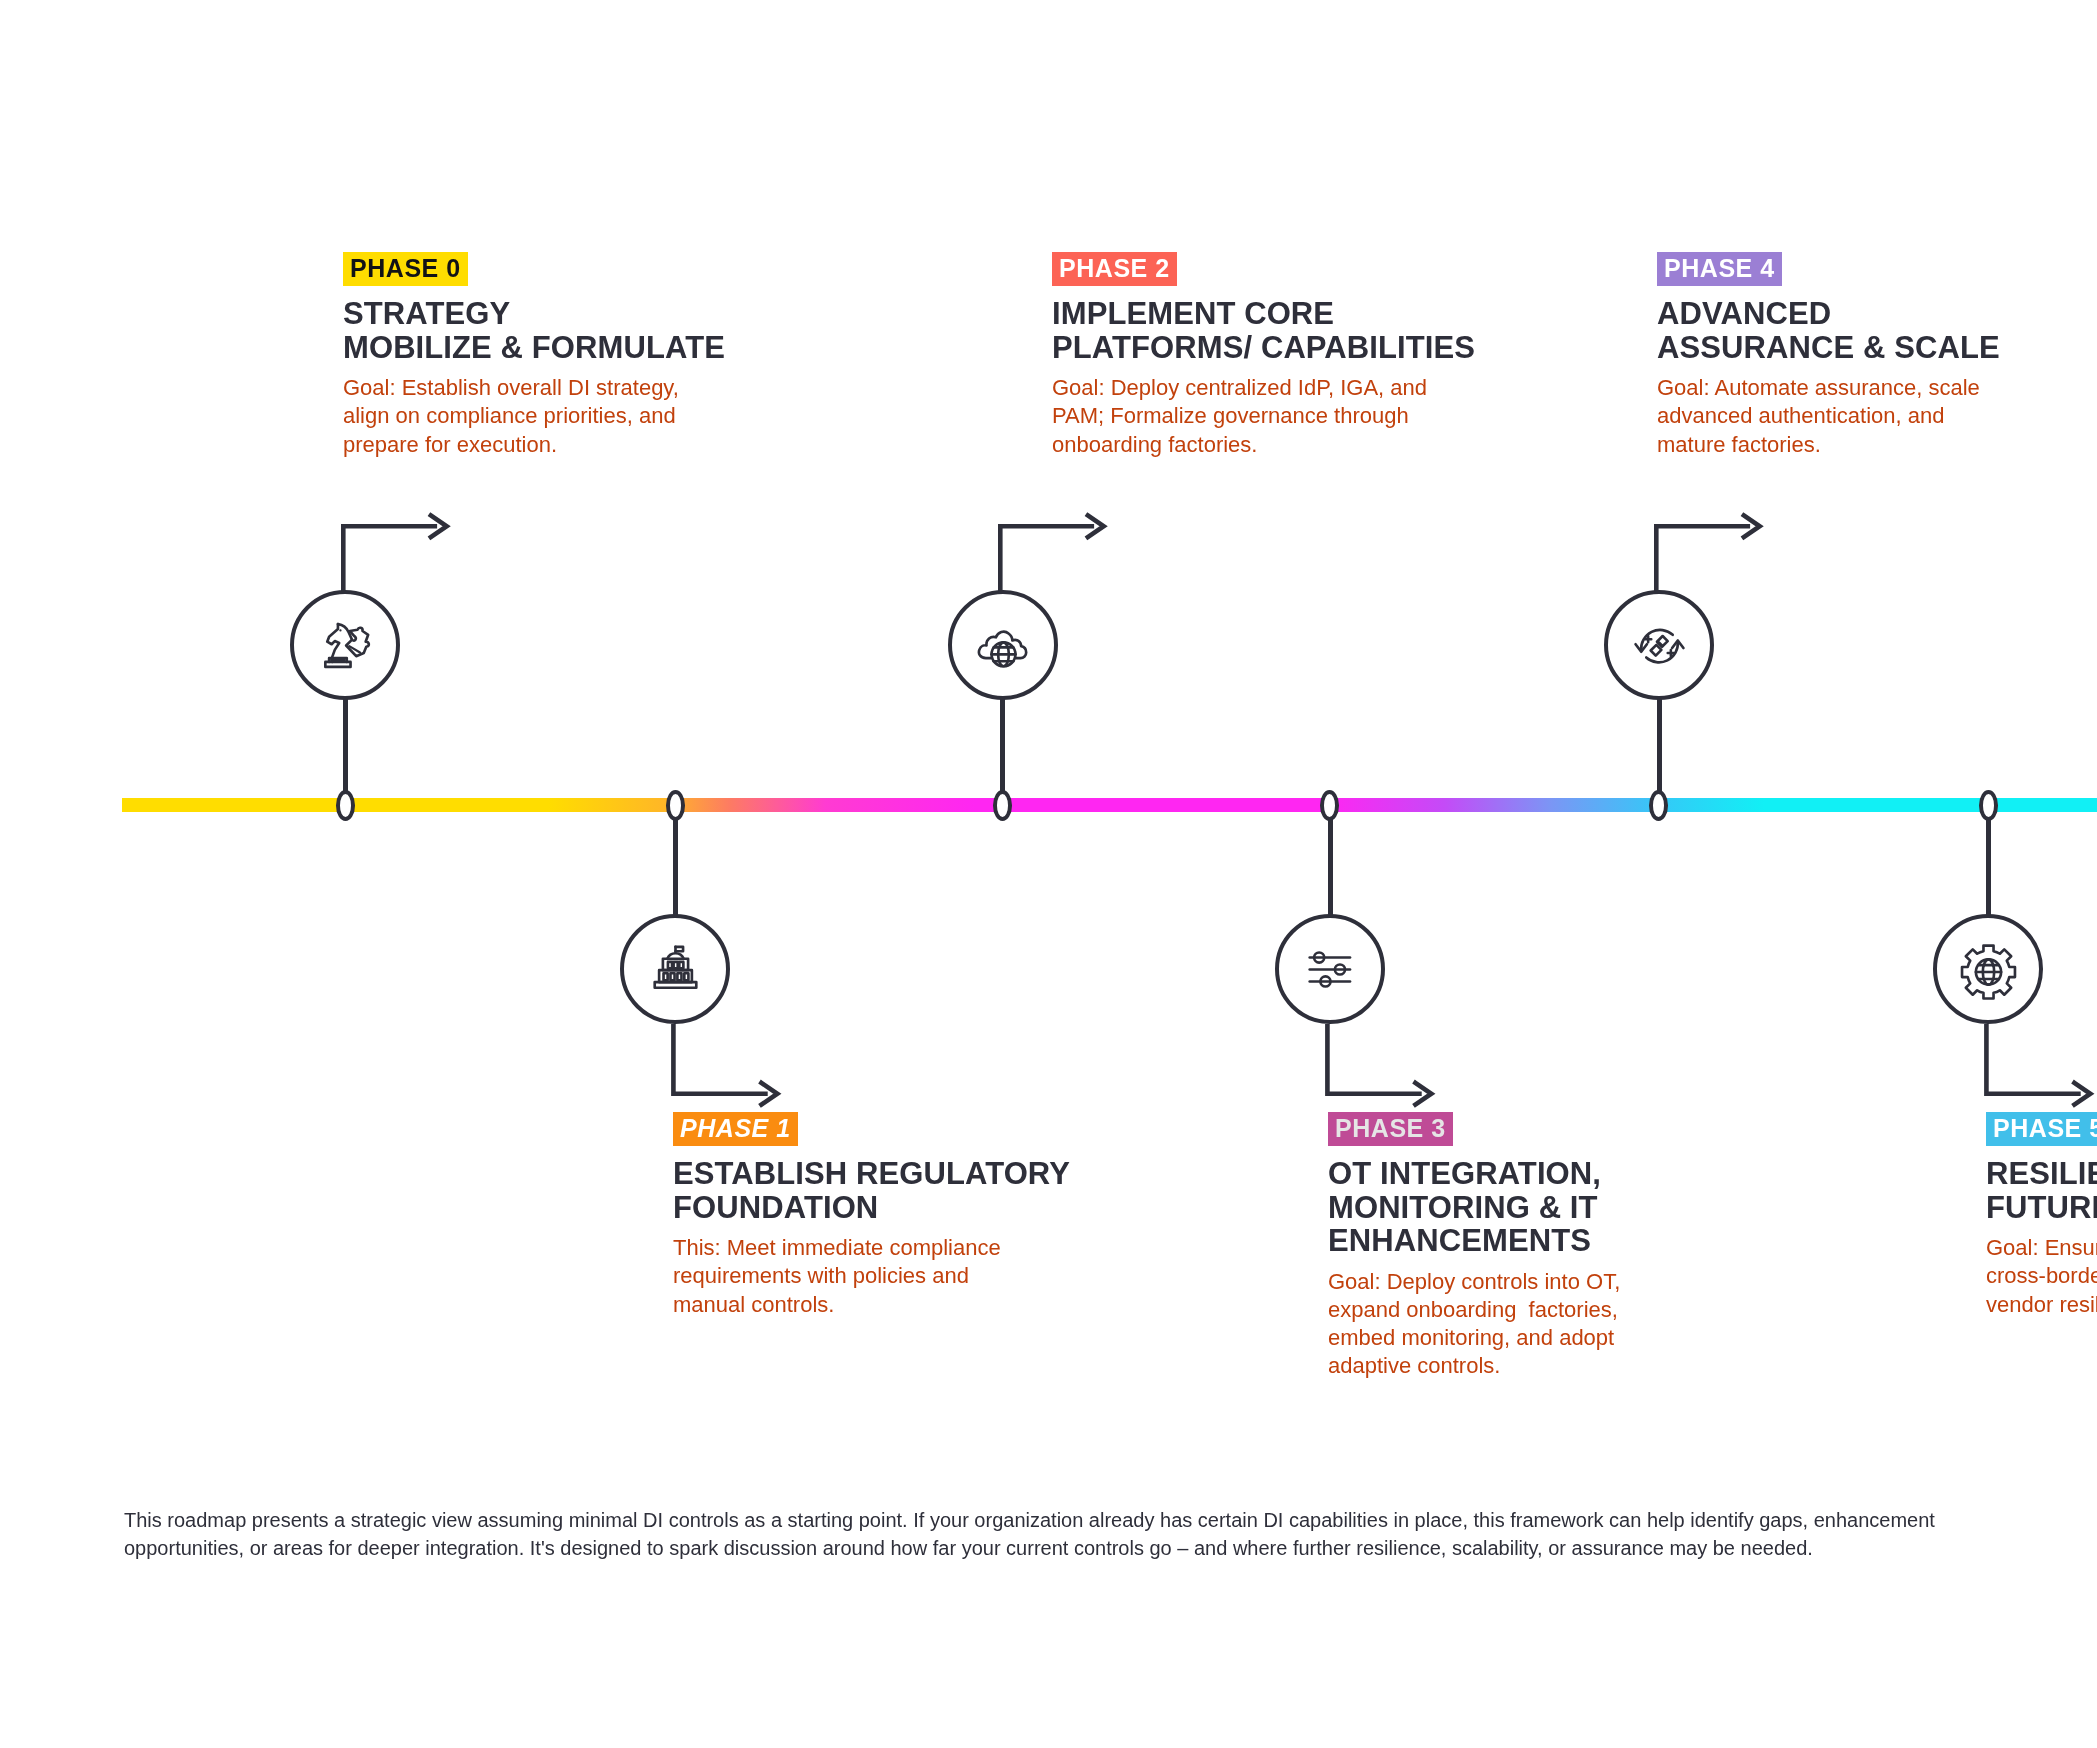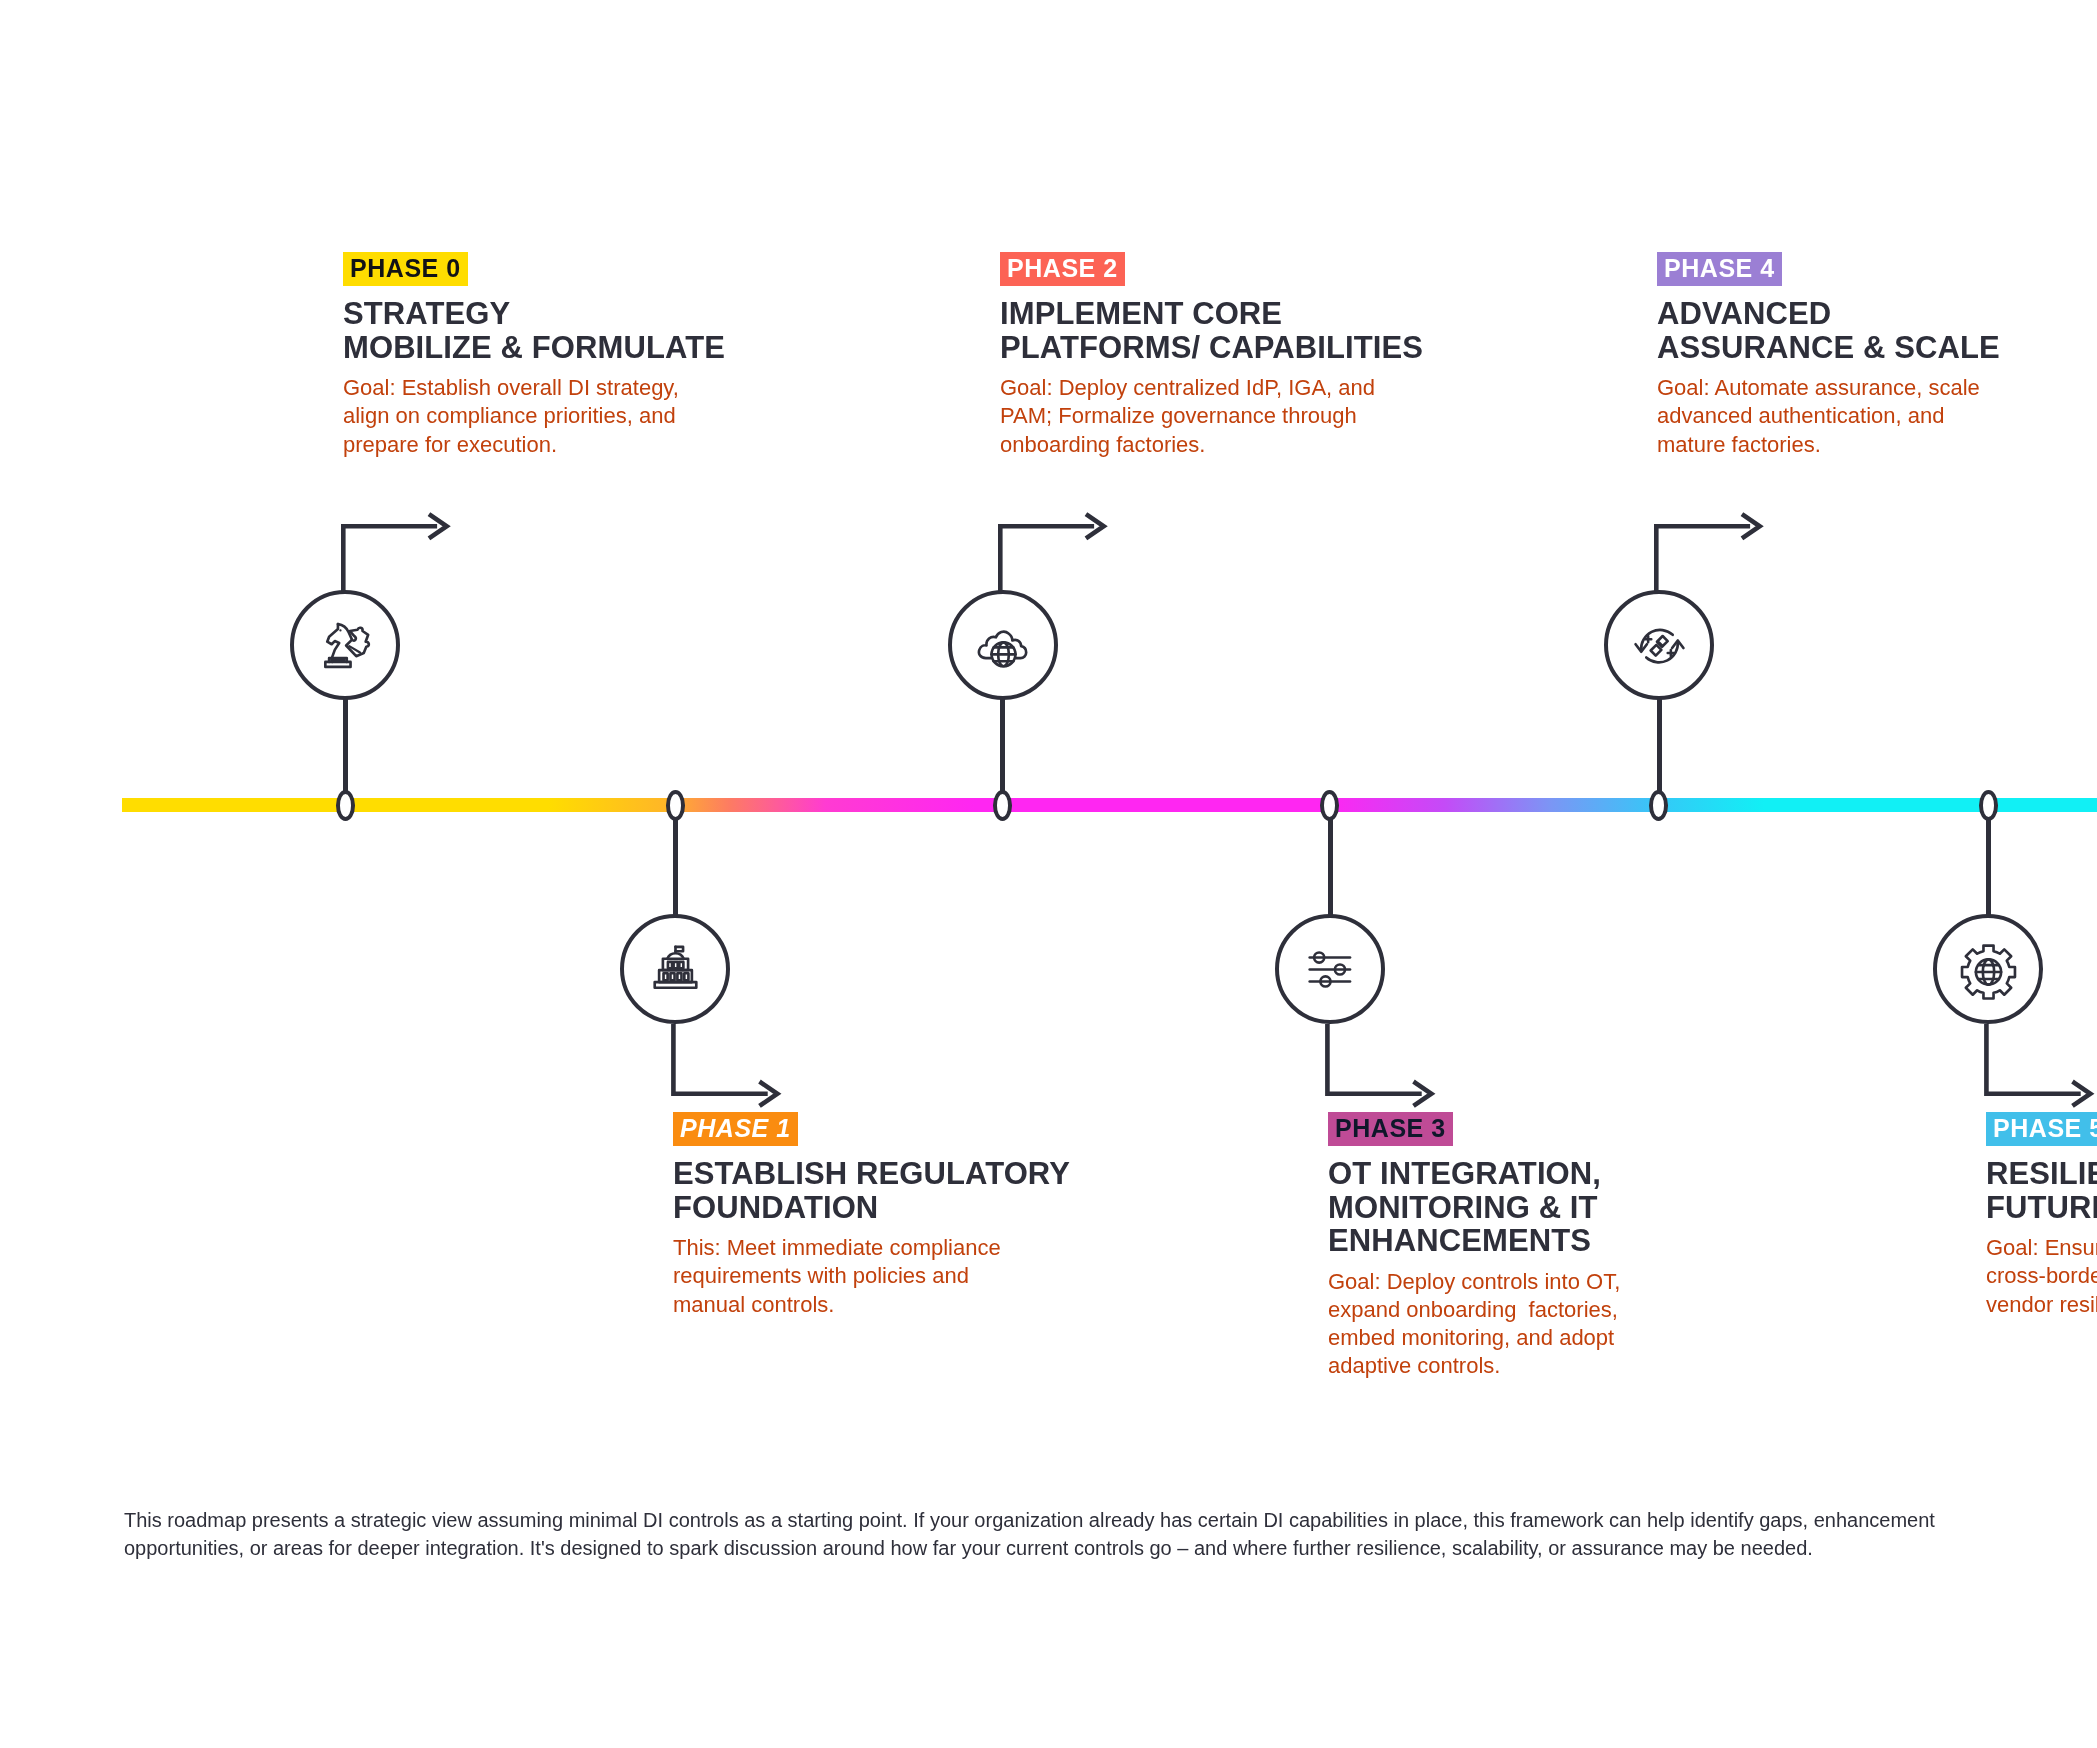--- a/index.html
+++ b/index.html
@@ -207,21 +207,21 @@
       <div>STRATEGY</div>
       <div>MOBILIZE &amp; FORMULATE</div>
     </div>
     <div class="pgoal">
       <div>Goal: Establish overall DI strategy,</div>
       <div>align on compliance priorities, and</div>
       <div>prepare for execution.</div>
     </div>
   </div>
 
-  <div class="phase" style="left:1000px;top:252px;width:554px;">
+  <div class="phase" style="left:1052px;top:252px;width:554px;">
     <div><span class="badge" style="background:#FC6355;color:#ffffff;">PHASE 2</span></div>
     <div class="ptitle">
       <div>IMPLEMENT CORE</div>
       <div>PLATFORMS/ CAPABILITIES</div>
     </div>
     <div class="pgoal">
       <div>Goal: Deploy centralized IdP, IGA, and</div>
       <div>PAM; Formalize governance through</div>
       <div>onboarding factories.</div>
     </div>
@@ -247,21 +247,21 @@
       <div>FOUNDATION</div>
     </div>
     <div class="pgoal">
       <div>This: Meet immediate compliance</div>
       <div>requirements with policies and</div>
       <div>manual controls.</div>
     </div>
   </div>
 
   <div class="phase" style="left:1328px;top:1112px;width:432px;">
-    <div><span class="badge" style="background:#BF4B96;color:#0f172a;">PHASE 3</span></div>
+    <div><span class="badge" style="background:#BF4B96;color:#e5e5e5;">PHASE 3</span></div>
     <div class="ptitle">
       <div>OT INTEGRATION,</div>
       <div>MONITORING &amp; IT</div>
       <div>ENHANCEMENTS</div>
     </div>
     <div class="pgoal">
       <div>Goal: Deploy controls into OT,</div>
       <div style="white-space:pre;">expand onboarding  factories,</div>
       <div>embed monitoring, and adopt</div>
       <div>adaptive controls.</div>

